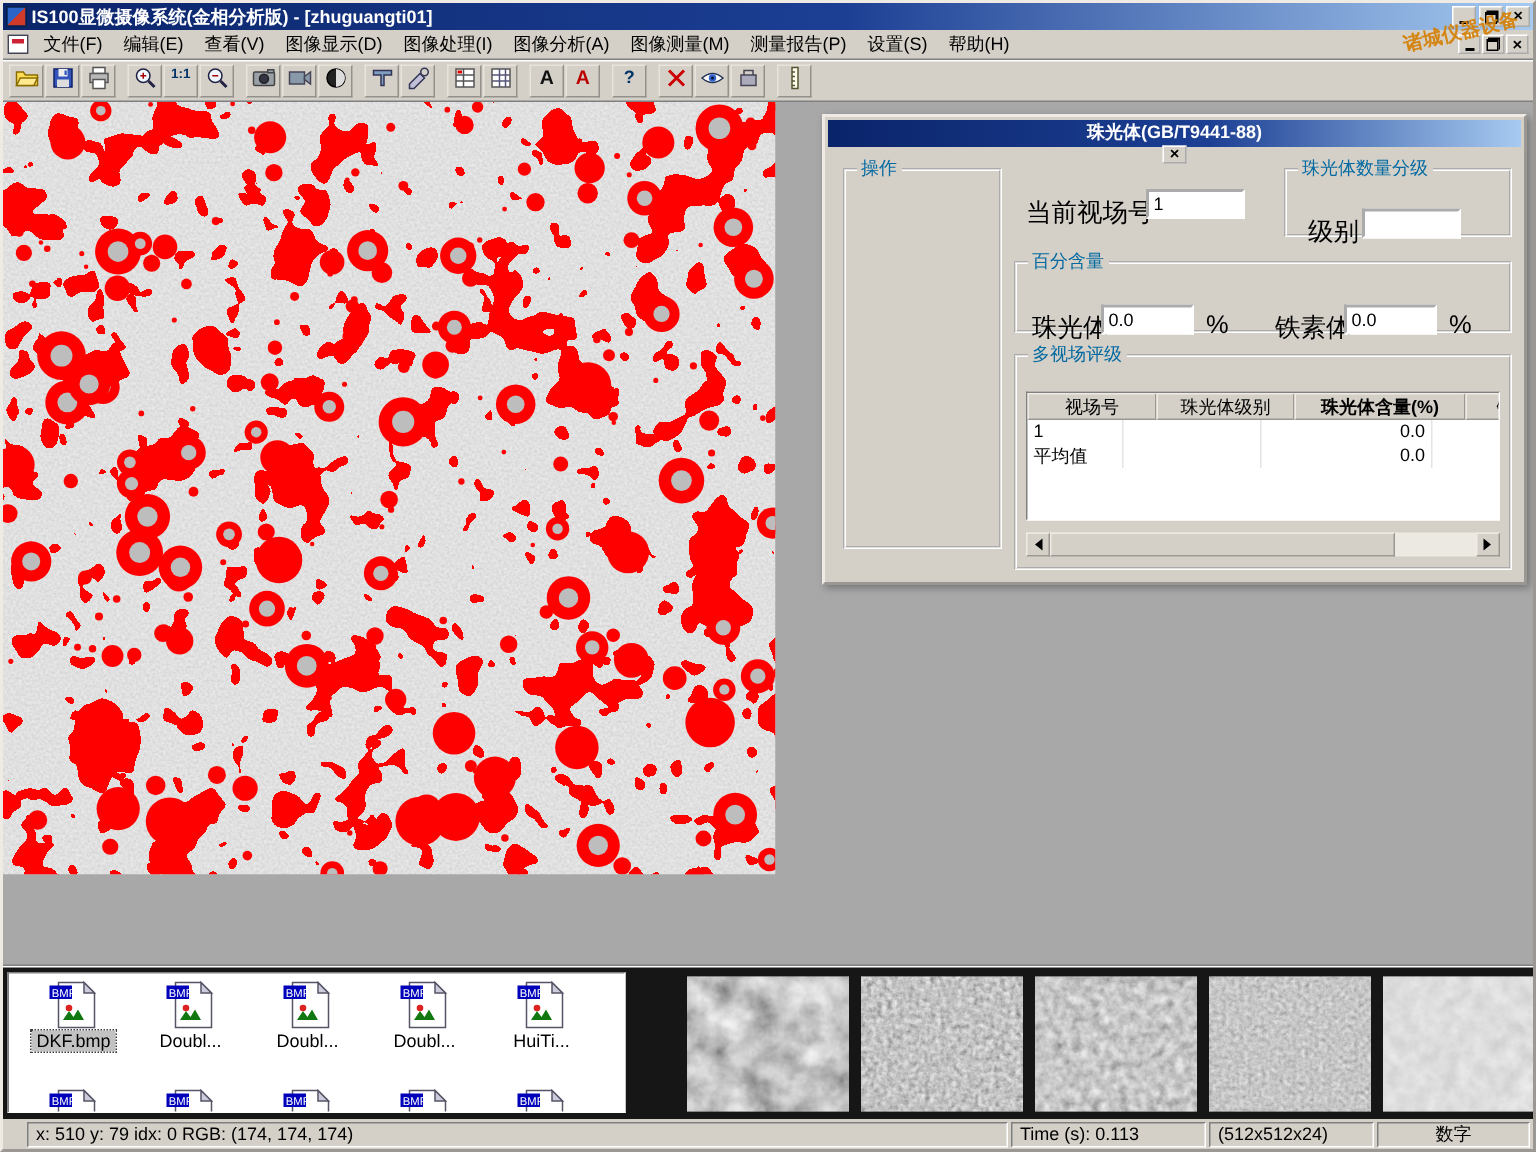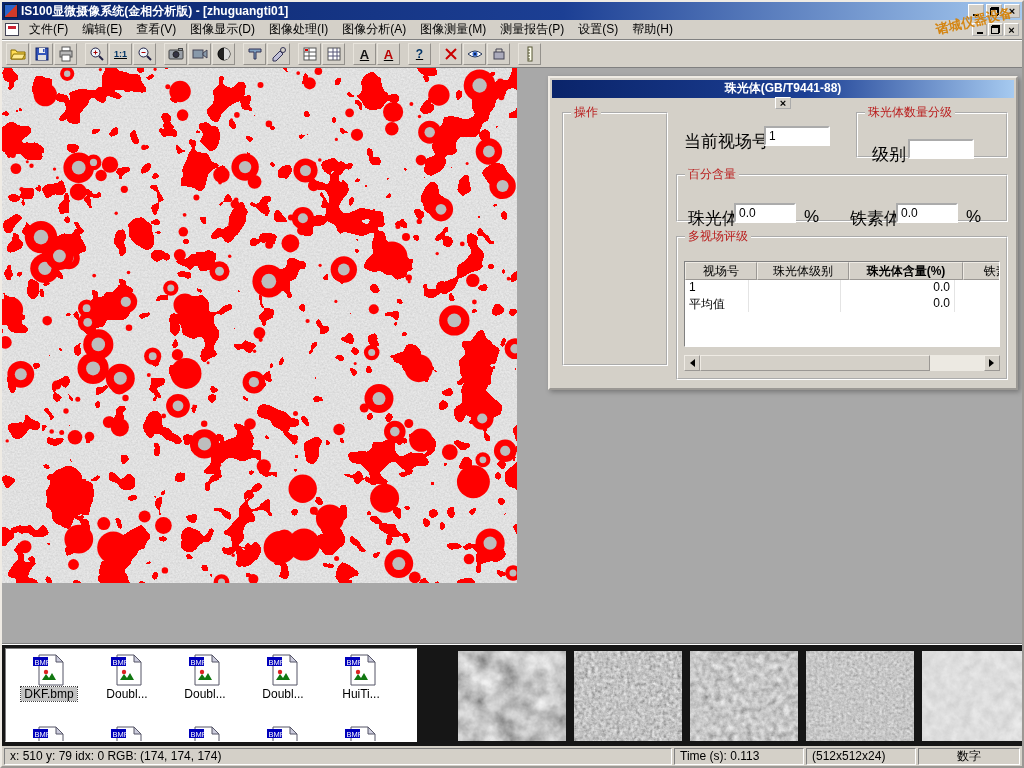--- a/index.html
+++ b/index.html
@@ -21,39 +21,39 @@
   
   .menubar{height:20px;display:flex;align-items:center;padding:0 2px;border-bottom:1px solid #808080;background:#d4d0c8;flex:0 0 auto;}
   .mdi-doc-icon{width:14px;height:13px;background:#fff;border:1px solid #445;margin:0 3px 0 1px;position:relative;}
   .mdi-doc-icon::after{content:"";position:absolute;left:2px;top:2px;width:8px;height:3px;background:#c23;}
   .menu-item{padding:2px 7px;font-size:12px;color:#000;white-space:nowrap;}
   .mdi-btns{margin-left:auto;display:flex;gap:1px;padding-right:1px;}
   .mdi-btns .wbtn{width:15px;height:13px;}
 
   
   .toolbar{height:28px;display:flex;align-items:center;padding:2px 4px;border-top:1px solid #fff;border-bottom:1px solid #808080;background:#d4d0c8;flex:0 0 auto;}
-  .tbtn{width:23px;height:22px;display:flex;align-items:center;justify-content:center;background:#d4d0c8;border:1px outset #e8e4dc;margin-right:1px;padding:0;cursor:default;text-decoration:underline;}
+  .tbtn{width:23px;height:22px;display:flex;justify-content:center;background:#d4d0c8;border:1px outset #e8e4dc;margin-right:1px;padding:0;cursor:default;}
   .tsep{width:7px;height:22px;flex:0 0 auto;}
   .glyph{font-weight:bold;}
   .g-actual-size{color:#036;font-size:9px;letter-spacing:0;}
   .g-font{color:#111;font-size:13px;}
   .g-annotate{color:#b00;font-size:13px;}
   .g-help{color:#036;font-size:12px;}
 
   
   .workarea{flex:1 1 auto;background:#a8a8a8;position:relative;overflow:hidden;border-bottom:1px solid #808080;}
   .specimen{position:absolute;left:0;top:0;width:515px;height:515px;overflow:hidden;}
 
   
   .dialog{position:absolute;left:546px;top:8px;width:470px;height:314px;background:#d4d0c8;border:2px outset #efebe4;box-shadow:2px 2px 5px rgba(0,0,0,.3);}
   .dlg-title{height:18px;margin:2px 2px 0 2px;background:linear-gradient(90deg,#0a246a,#1c3f94 55%,#a6caf0);display:flex;align-items:center;color:#fff;font-weight:bold;font-size:12px;padding:0 3px;flex-direction:column;}
   .dlg-title span{flex:1;}
   .dlg-body{position:relative;height:290px;}
   fieldset.grp{border:2px groove #fff;position:absolute;}
-  fieldset.grp legend{font-size:12px;margin-left:7px;padding:0 3px;color:#b91c1c;}
+  fieldset.grp legend{font-size:12px;margin-left:7px;padding:0 3px;color:#0369a1;}
   .ops{left:12px;top:6px;width:106px;height:262px;}
   .op-btn{display:block;width:82px;height:22px;margin:5px auto 0 auto;background:#d4d0c8;border:2px outset #efebe4;font-size:12px;color:#000;cursor:default;}
   .op-btn.focused{outline:1px dotted #404040;outline-offset:-4px;}
   .rightcol{position:absolute;left:124px;top:6px;width:340px;height:282px;}
   .rlabel{position:absolute;font-size:17px;color:#000;white-space:nowrap;}
   input.txt{position:absolute;height:20px;border:2px inset #fff;background:#fff;font-size:12px;padding:0 3px;color:#000;}
   .grp-grade{left:182px;top:0px;width:152px;height:54px;}
   .grp-pct{left:2px;top:62px;width:332px;height:56px;}
   .grp-multi{left:2px;top:124px;width:332px;height:152px;}
   .tblwrap{position:absolute;left:6px;top:16px;width:316px;height:86px;border:1px solid;border-color:#808080 #fff #fff #808080;background:#fff;overflow:hidden;}
@@ -73,21 +73,21 @@
   .bottompanel{height:102px;flex:0 0 auto;display:flex;background:#161616;border-top:1px solid #fff;gap:30px;}
   .filelist{width:412px;height:94px;margin:3px;background:#fff;border:1px solid;border-color:#808080 #fff #fff #808080;display:flex;flex-wrap:wrap;align-content:flex-start;overflow:hidden;padding:2px 2px 0 4px;}
   .fitem{width:78px;height:72px;display:flex;flex-direction:column;align-items:center;}
   .fitem svg{margin-top:2px;flex:0 0 auto;}
   .flabel{font-size:12px;line-height:14px;padding:0 3px;white-space:nowrap;color:#000;}
   .flabel.sel{background:#c2c2c2;outline:1px dotted #404040;}
   .thumbs{flex:1;display:flex;gap:8px;align-items:center;padding:5px 4px 5px 8px;overflow:hidden;}
   .thumb{width:108px;height:90px;flex:0 0 auto;background:#777;}
 
   
-  .statusbar{height:20px;flex:0 0 auto;display:flex;gap:2px;padding:2px 2px 1px 2px;background:#d4d0c8;}
+  .statusbar{height:20px;flex:0 0 auto;display:flex;gap:2px;padding:2px 2px 1px 16px;background:#d4d0c8;}
   .sb-panel{border:1px solid;border-color:#808080 #fff #fff #808080;font-size:12px;padding:0 5px;line-height:15px;white-space:nowrap;overflow:hidden;color:#000;}
   .sb-left{flex:1;}
   .sb-time{width:130px;}
   .sb-dims{width:110px;}
   .sb-mode{width:102px;text-align:center;}
 </style>
 </head>
 <body>
 
 <div class="window">
@@ -556,21 +556,21 @@
             <input class="txt" style="left: 56px; top: 20px; width: 62px;" value="0.0">
             <span class="rlabel" style="left:126px;top:24px;">%</span>
             <span class="rlabel" style="left:172px;top:24px;">铁素体</span>
             <input class="txt" style="left: 218px; top: 20px; width: 62px;" value="0.0">
             <span class="rlabel" style="left:288px;top:24px;">%</span>
           </fieldset>
           <fieldset class="grp grp-multi">
             <legend>多视场评级</legend>
             <div class="tblwrap">
               <div class="thead" id="tbl-head">
-                  <div class="th" style="width: 72px;">视场号</div>
+                  <div class="th" style="width: 86px;">视场号</div>
                   <div class="th" style="width: 92px;">珠光体级别</div>
                   <div class="th" style="width: 114px; font-weight: bold;">珠光体含量(%)</div>
                   <div class="th" style="width: 120px;">铁素体含量(%)</div>
                 </div>
               <div id="tbl-body">
                   <div class="tr">
                     <div class="td" style="width: 64px;">1</div>
                     <div class="td" style="width: 92px;"></div>
                     <div class="td num" style="width: 114px;">0.0</div>
                     <div class="td" style="width: 120px;"></div>

